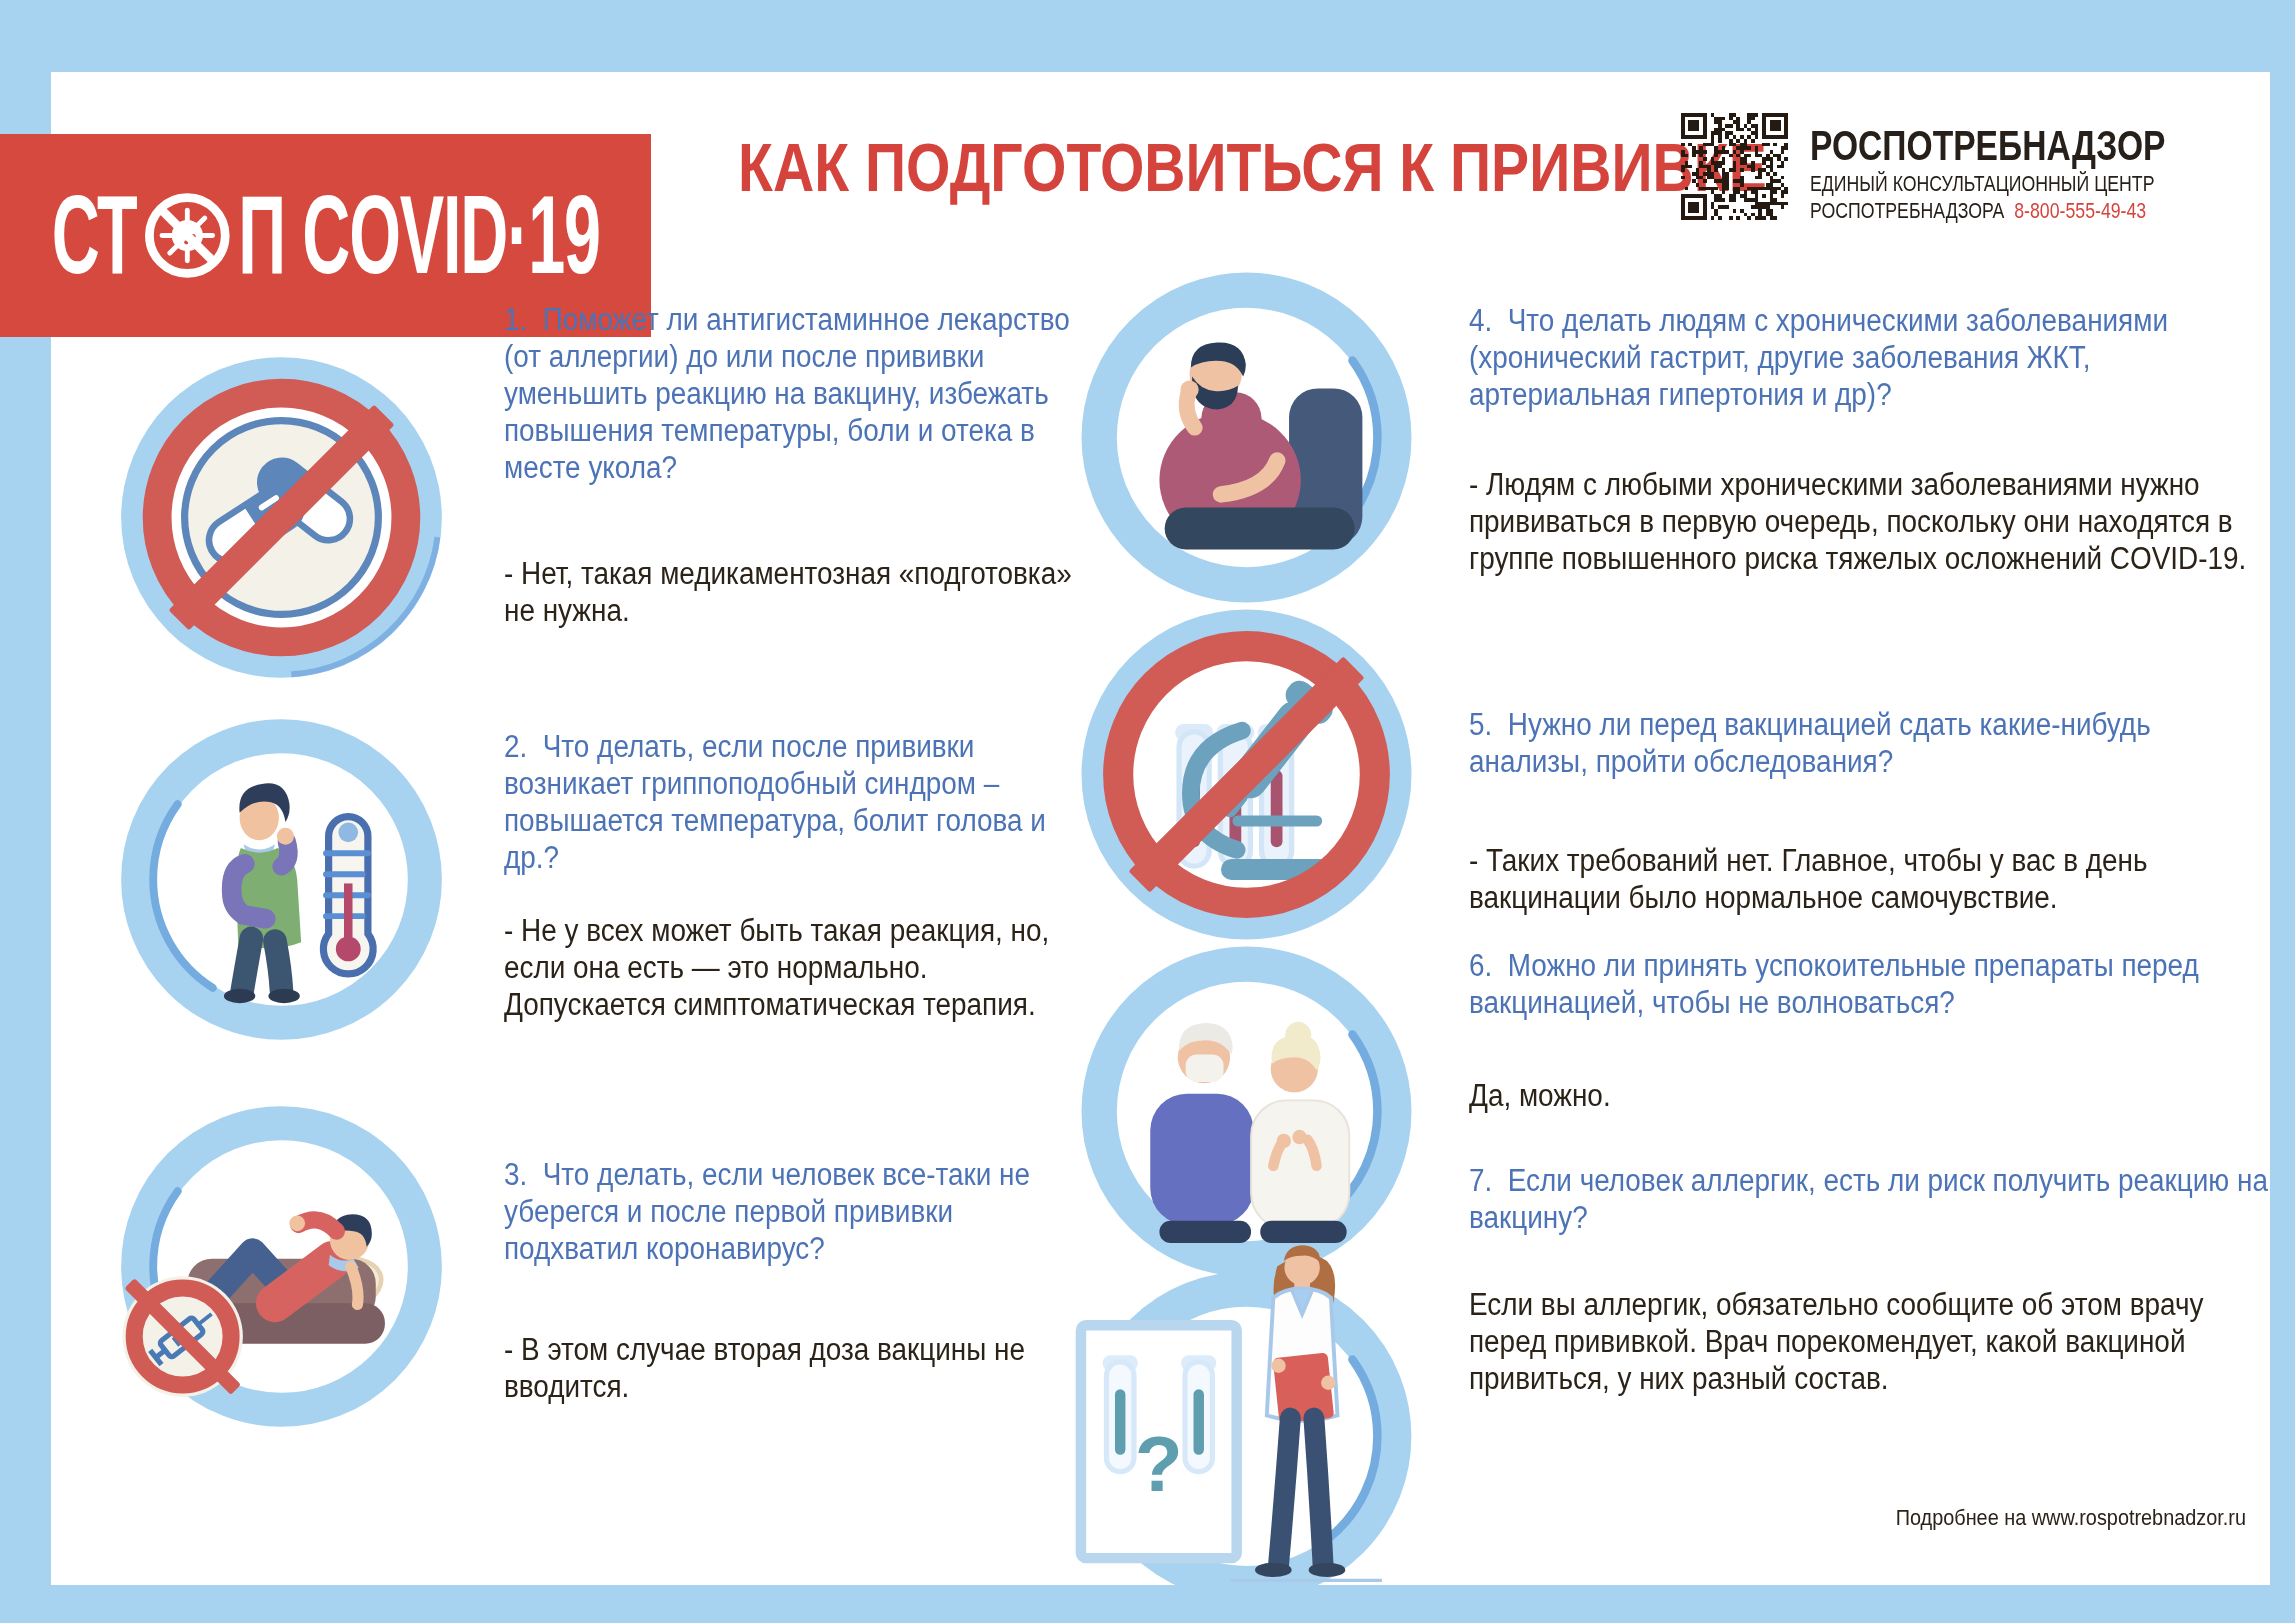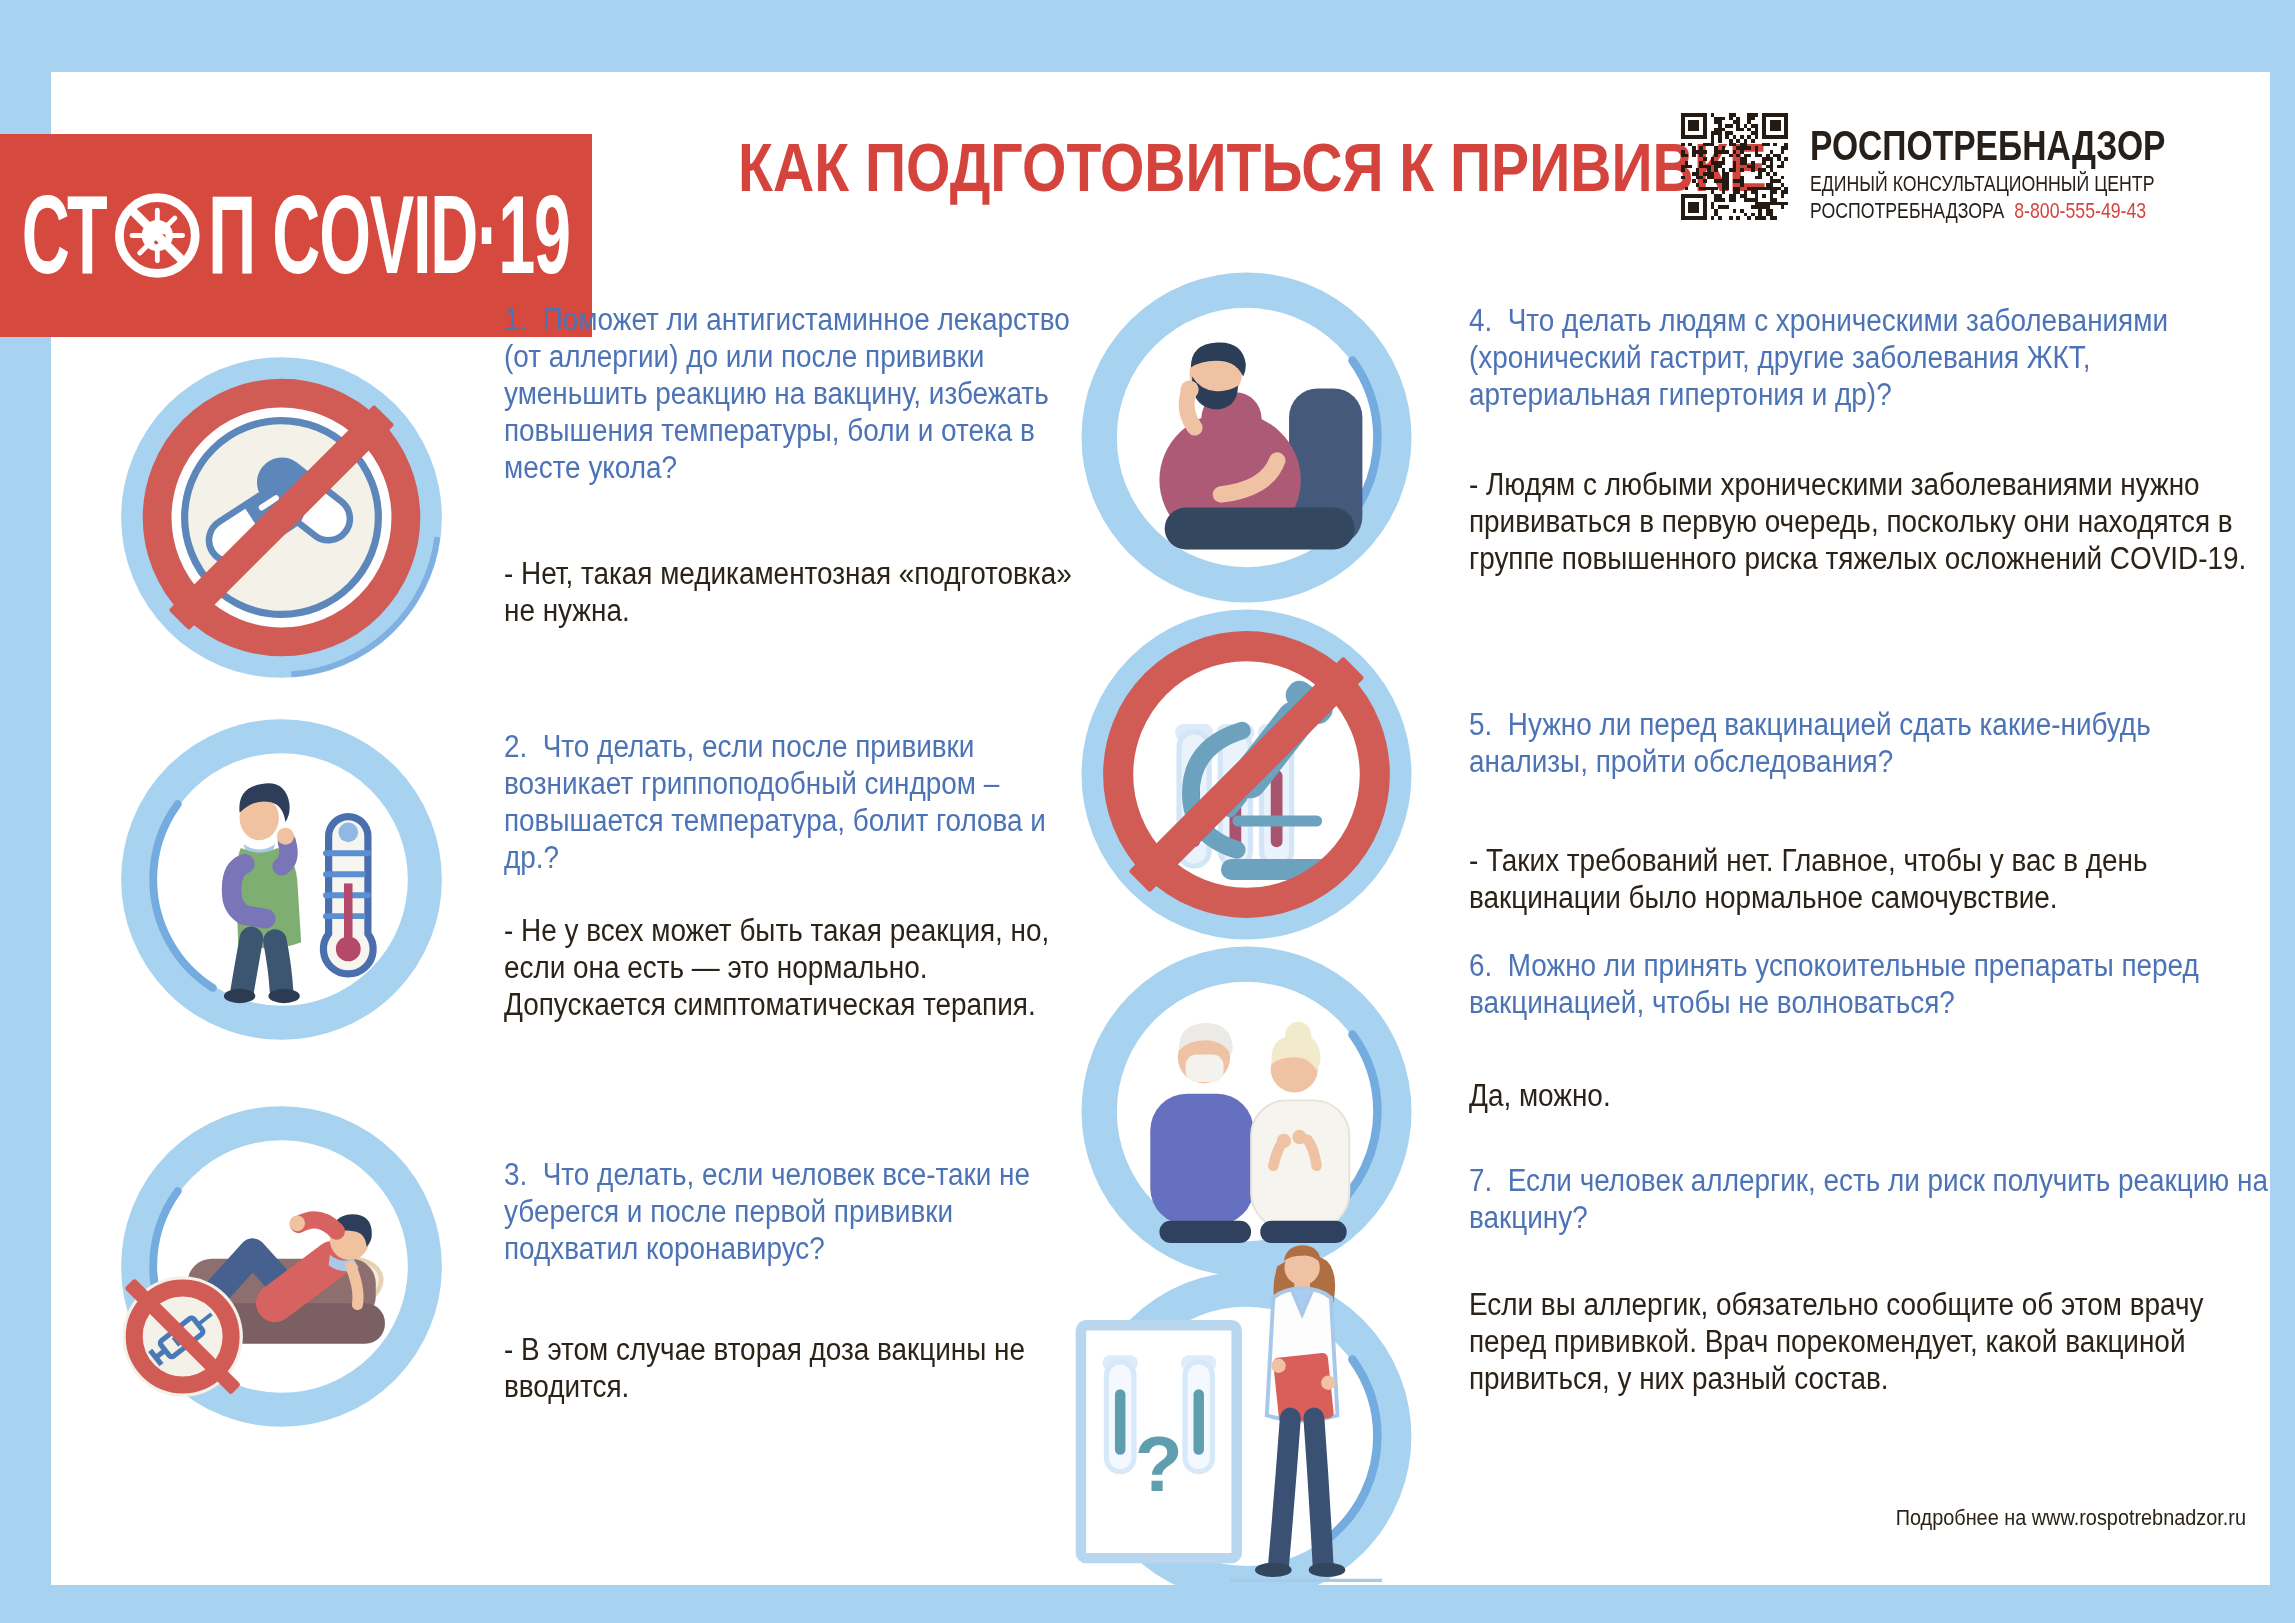--- a/index.html
+++ b/index.html
@@ -1,20 +1,20 @@
 <!DOCTYPE html>
 <html style="font-size:10.5px"><head>
 <meta charset="utf-8">
 <style>
   html,body{margin:0;padding:0;}
   .page{position:relative;width:2295px;height:1623px;background:#a7d3f1;overflow:hidden;
         font-family:"Liberation Sans",sans-serif;}
   .sheet{position:absolute;left:51px;top:72px;width:2219px;height:1513px;background:#ffffff;}
   
-  .banner{position:absolute;left:0;top:134px;width:592px;height:203px;background:#d6493f;
+  .banner{position:absolute;left:0;top:134px;width:651px;height:203px;background:#d6493f;
           display:flex;align-items:center;justify-content:center;}
   .banner-inner{display:flex;align-items:center;gap:3.9px;transform:scaleX(.60);transform-origin:50% 50%;white-space:nowrap;}
   .logo-text{font-weight:bold;color:#ffffff;font-size:111px;letter-spacing:-2px;line-height:1;}
   .title{position:absolute;left:658px;top:131px;width:1001px;text-align:center;white-space:nowrap;
          font-size:68px;line-height:72px;font-weight:bold;color:#d5443c;
          transform:scaleX(.84);transform-origin:50% 0;}
   .qr{position:absolute;left:1681px;top:113px;width:107px;height:107px;}
   .agency-name{position:absolute;left:1810px;top:122px;font-size:42px;font-weight:bold;color:#27201a;
                white-space:nowrap;transform:scaleX(.80);transform-origin:0 0;}
   .agency-sub{position:absolute;left:1810px;font-size:21.6px;color:#27201a;white-space:nowrap;

